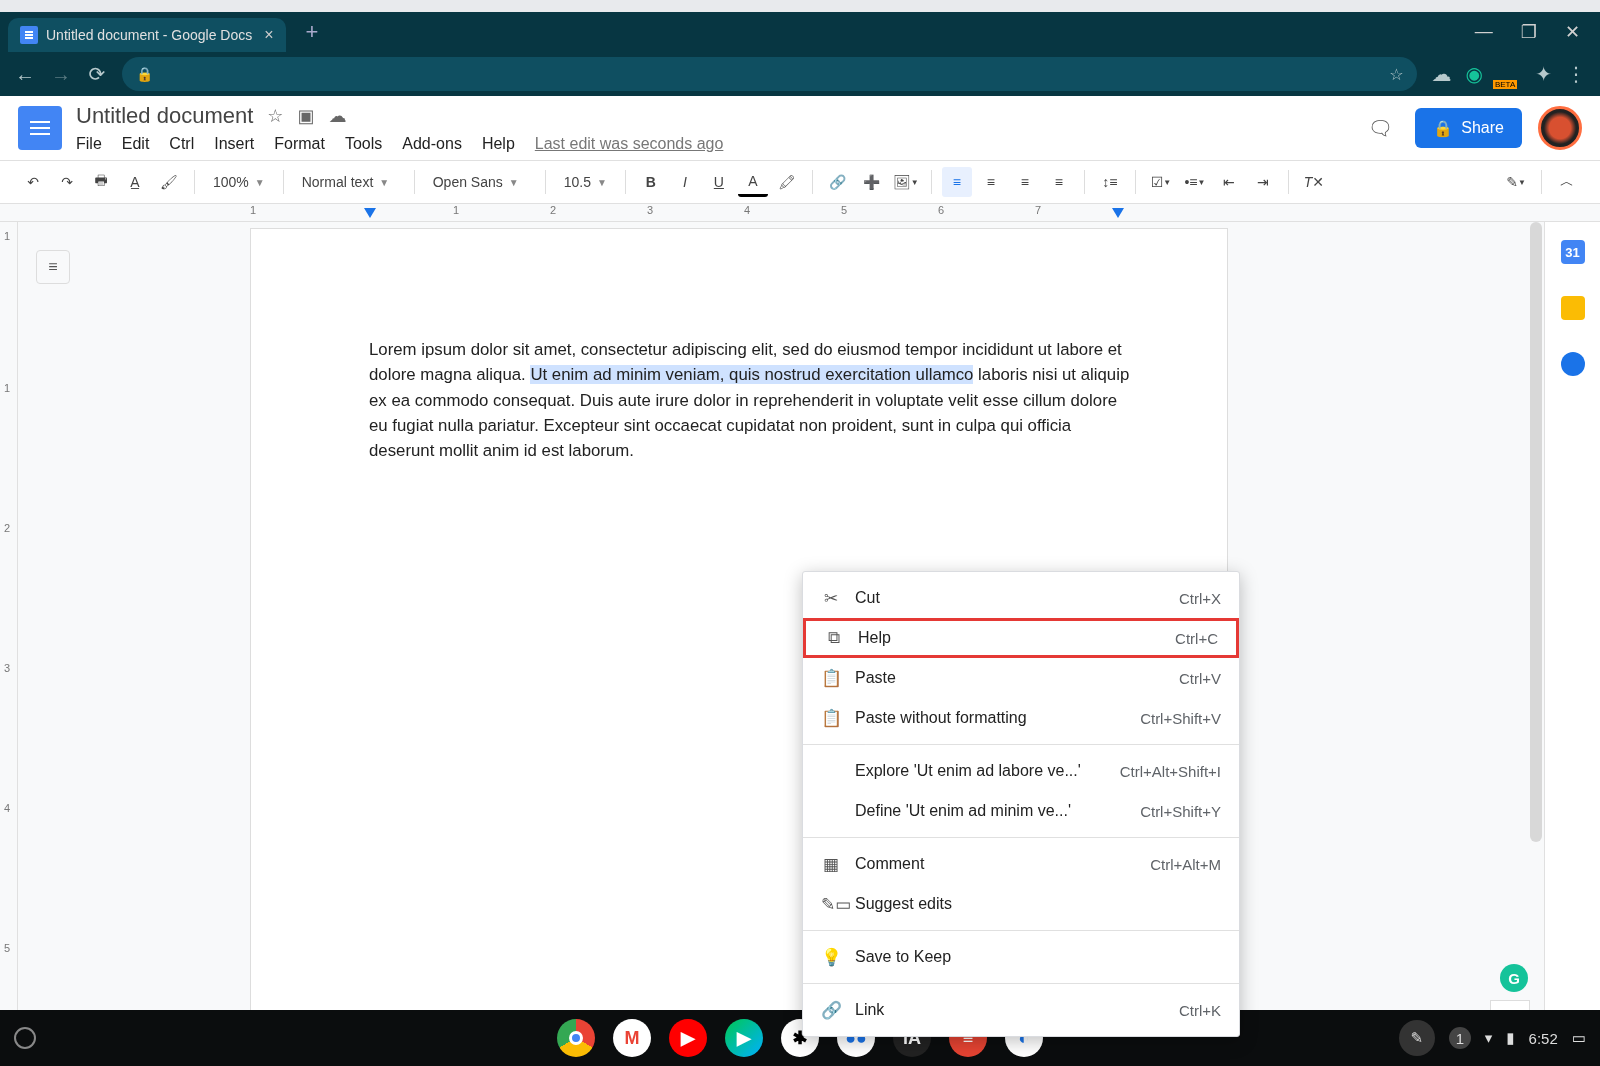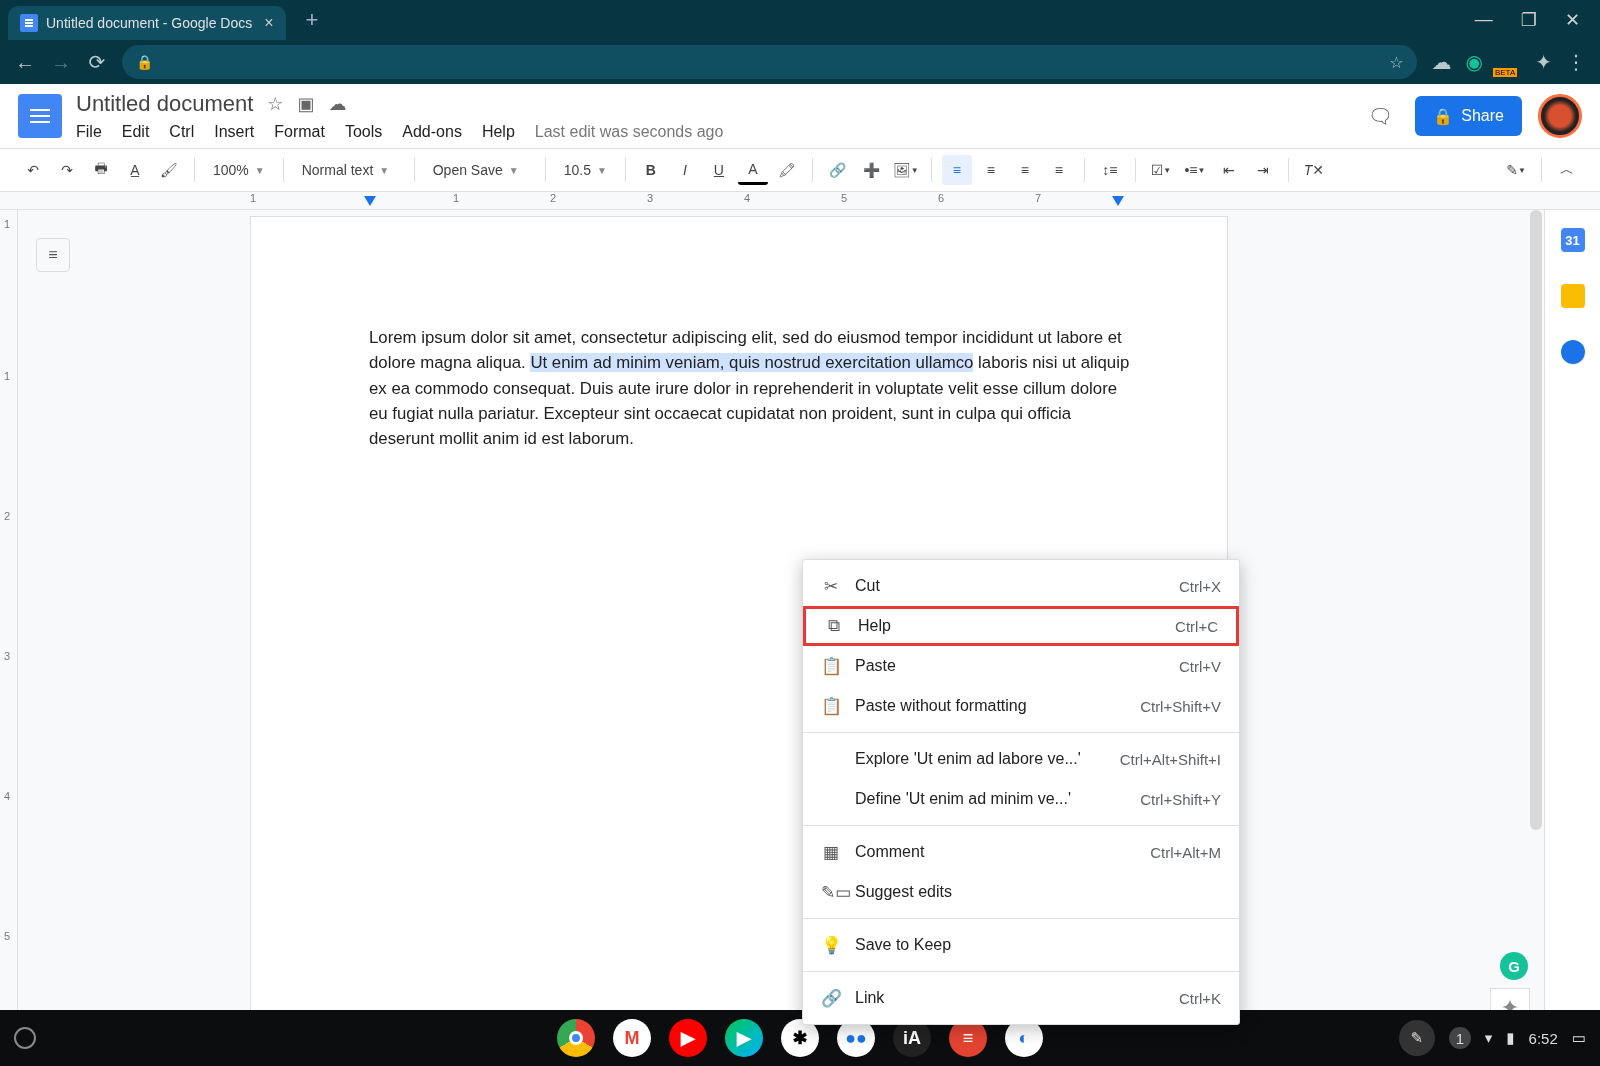--- a/index.html
+++ b/index.html
@@ -1,19 +1,19 @@
 <!DOCTYPE html>
 <html><head>
 <meta charset="utf-8">
 <style>
 * { margin:0; padding:0; box-sizing:border-box; font-family:Arial,Roboto,sans-serif; }
 body { width:1600px; height:1066px; background:#e8eaed; overflow:hidden; position:relative; }
 
 
-.titlebar { height:40px; background:#073642; display:flex; align-items:center; padding:0 8px; }
+.titlebar { height:40px; background:#073642; display:flex; align-items:center; padding:0 8px;margin-top:12px; }
 .tab { background:#0f4f61; height:34px; margin-top:6px; border-radius:10px 10px 0 0; display:flex; align-items:center; padding:0 12px; gap:8px; color:#e0e0e0; font-size:14px; }
 .tab .favicon { width:18px; height:18px; background:#4285f4; border-radius:2px; display:flex; align-items:center; justify-content:center; }
 .tab .favicon::after{content:"";display:block;width:8px;height:2px;background:#fff;box-shadow:0 3px 0 #fff,0 -3px 0 #fff;}
 .tab-close { color:#ccc; font-size:16px; margin-left:4px; cursor:pointer;}
 .new-tab { color:#aac; font-size:22px; margin-left:20px; }
 .window-controls { margin-left:auto; display:flex; gap:28px; color:#d0d0d0; font-size:18px; padding-right:12px;}
 
 
 .addrbar { height:44px; background:#073642; display:flex; align-items:center; padding:0 14px; gap:14px; }
 .nav-ico { color:#b7c9cc; font-size:20px; width:22px; text-align:center;}
@@ -27,21 +27,21 @@
 
 .docs { background:#fff; }
 .docs-header { height:64px; display:flex; align-items:center; padding:0 18px; }
 .docs-logo { width:44px; height:44px; background:#4285f4; border-radius:4px; display:flex; align-items:center; justify-content:center; margin-right:14px;}
 .docs-logo::after{content:"";width:20px;height:2px;background:#fff;box-shadow:0 -6px 0 #fff,0 6px 0 #fff;}
 .title-col{display:flex; flex-direction:column; gap:2px;justify-content:center;}
 .title-row{display:flex; align-items:center; gap:14px;}
 .doc-title{font-size:22px; color:#444;}
 .title-ico{color:#666; font-size:18px;}
 .menu-row{display:flex; gap:20px; font-size:16px; color:#222; margin-top:4px;}
-.last-edit{color:#777; }
+.last-edit{color:#777; text-decoration:underline;}
 .header-right{margin-left:auto; display:flex; align-items:center; gap:16px;}
 .comm-ico{width:38px;height:38px;border-radius:50%;display:flex;align-items:center;justify-content:center;color:#555;font-size:20px;}
 .share-btn{background:#1a73e8;color:#fff;border:none;border-radius:6px;height:40px;padding:0 18px;font-size:16px;display:flex;align-items:center;gap:8px;cursor:pointer;}
 .avatar{width:44px;height:44px;border-radius:50%;background:radial-gradient(circle at center,#d85030 40%,#222 60%);border:3px solid #ff6e40;}
 
 
 .toolbar{height:44px;border-top:1px solid #e0e0e0;border-bottom:1px solid #e0e0e0;display:flex;align-items:center;padding:0 18px;gap:4px;font-size:14px;color:#444;}
 .tbtn{width:30px;height:30px;display:flex;align-items:center;justify-content:center;border-radius:3px;}
 .tsel{display:flex;align-items:center;gap:6px;padding:0 8px;height:28px;}
 .tsel .caret{font-size:10px;color:#888;}
@@ -163,21 +163,21 @@
         <span>100%</span>
         <span class="caret">▼</span>
       </div>
     <div class="tsep"></div>
     <div class="tsel" style="width:110px;">
         <span>Normal text</span>
         <span class="caret">▼</span>
       </div>
     <div class="tsep"></div>
     <div class="tsel" style="width:110px;">
-        <span>Open Save</span>
+        <span>Open Sans</span>
         <span class="caret">▼</span>
       </div>
     <div class="tsep"></div>
     <div class="tsel">
         <span>10.5</span>
         <span class="caret">▼</span>
       </div>
     <div class="tsep"></div>
     <div class="tbtn">
         <b>B</b>

